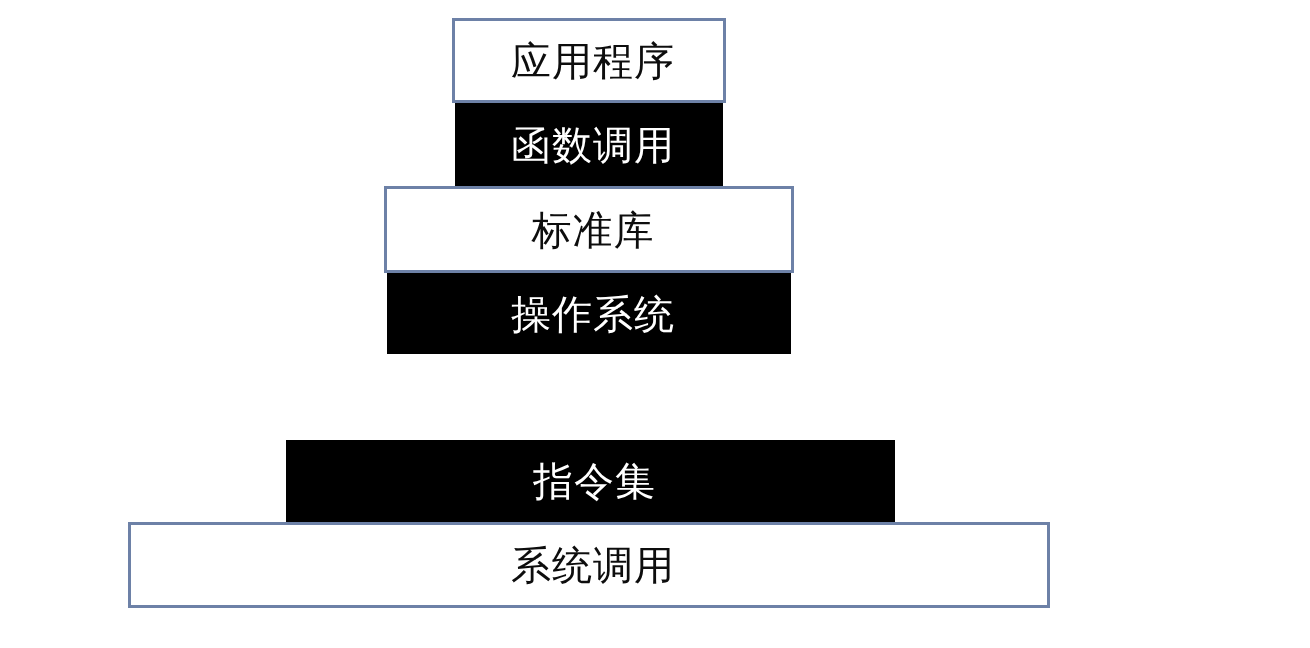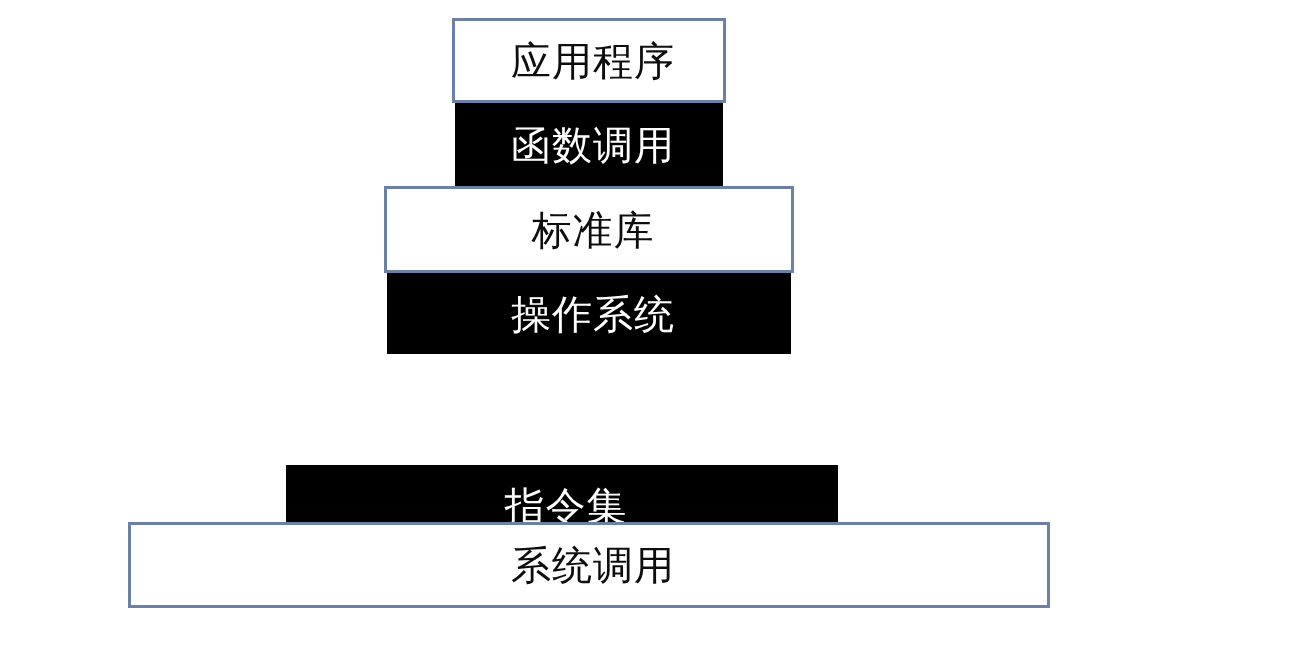--- a/index.html
+++ b/index.html
@@ -35,21 +35,21 @@
   .solid {
     background: var(--solid-fill, #000000);
     color: var(--solid-text, #ffffff);
   }
   
   .l1 { left: 452px; top: 18px;  width: 274px; height: 85px; }
   .l2 { left: 455px; top: 103px; width: 268px; height: 83px; }
   .l3 { left: 384px; top: 186px; width: 410px; height: 87px; }
   .l4 { left: 387px; top: 273px; width: 404px; height: 81px; }
   .l5 { left: 283px; top: 354px; width: 613px; height: 86px; }
-  .l6 { left: 286px; top: 465px; width: 552px; height: 82px; }
+  .l6 { left: 286px; top: 440px; width: 609px; height: 82px; }
   .l7 { left: 128px; top: 522px; width: 922px; height: 86px; }
 </style>
 </head>
 <body>
 
 <div id="canvas">
 
   <div class="layer outlined l1">
     <span>应用程序</span>
   </div>

